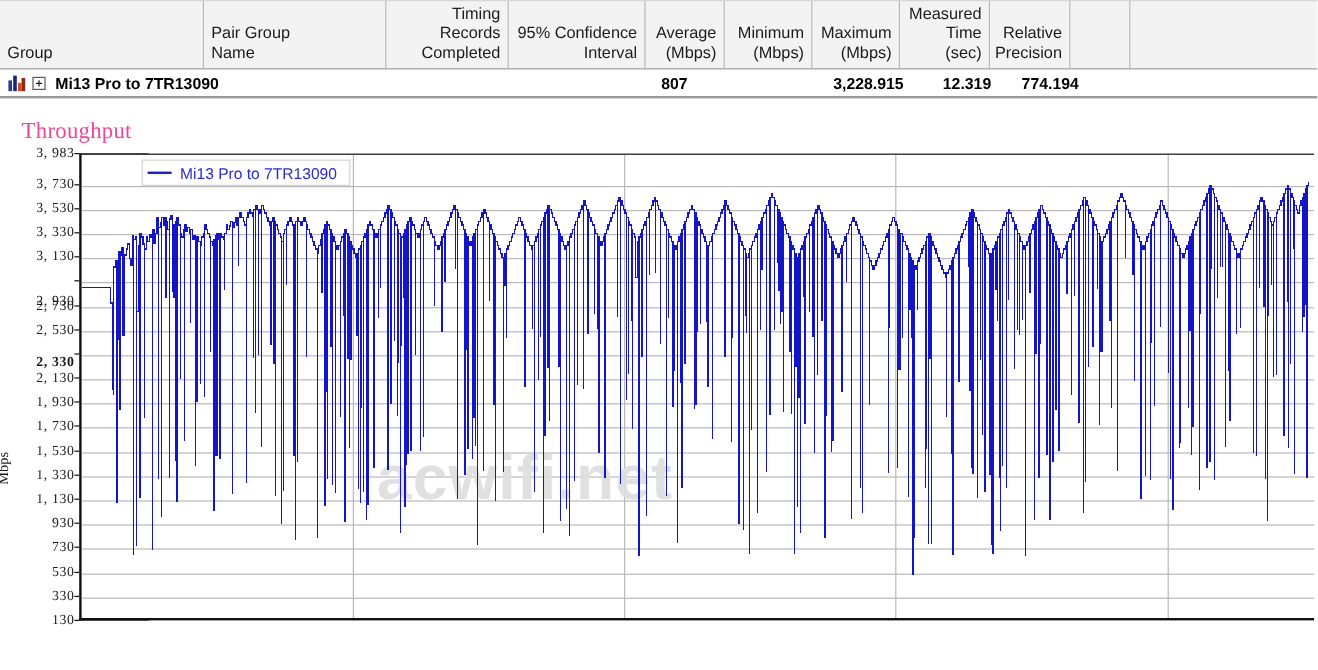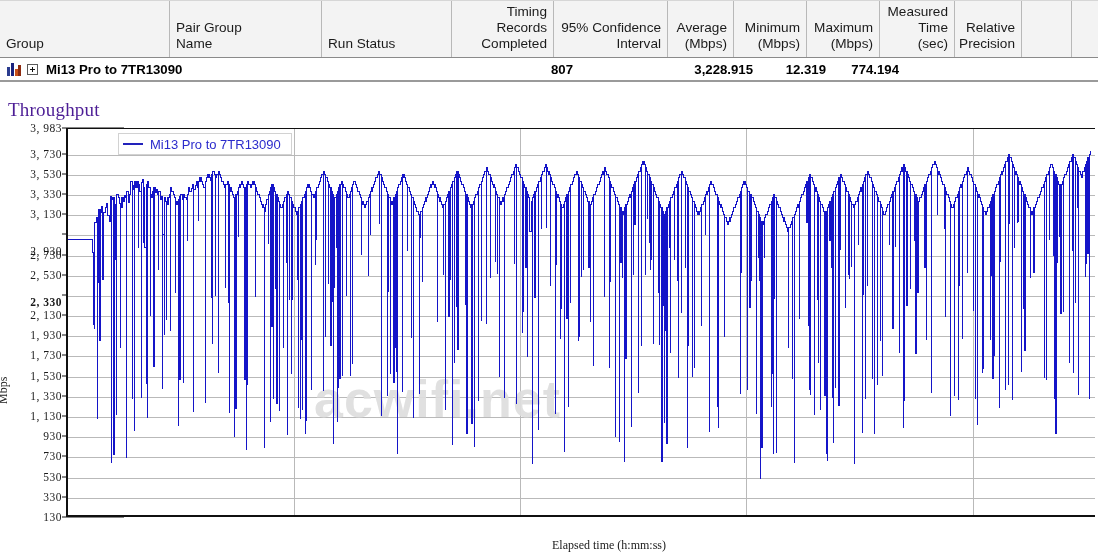--- a/index.html
+++ b/index.html
@@ -79,23 +79,23 @@
   }
   .ico-plus::before { left: 2px; right: 2px; top: 4px; height: 1px; }
   .ico-plus::after { top: 2px; bottom: 2px; left: 4px; width: 1px; }
 
   .grid-gap { position: absolute; left:0; top: 84px; width: 1098px; height: 2px; background:#fff; }
 
   
   .chart { position: absolute; left: 0; top: 86px; width: 1098px; height: 472px; background: #fff; }
 
   .chart-title {
-    position: absolute; left: 8px; top: 13px;
-    font-family: "Liberation Serif", serif;
-    font-size: 19px; color: #4c1d95; letter-spacing: .2px;
+    position: absolute; left: 18px; top: 13px;
+    font-family: "Liberation Serif", serif;
+    font-size: 19px; color: #ec4899; letter-spacing: .2px;
   }
   .chart-banner {
     position: absolute; left: 322px; top: 6px;
     font-size: 26px; font-weight: bold; color: #e8191b;
     letter-spacing: .5px;
   }
 
   .plot {
     position: absolute; left: 66px; top: 42px;
     width: 1029px; height: 389px;
@@ -160,21 +160,20 @@
 </style>
 </head>
 <body>
 
 <div id="app">
 
   <div class="grid-wrap">
     <div class="grid-head" id="grid-head">
         <div class="hcell l" style="width: 170px; text-align: center;"><span class="l2">Group</span></div>
         <div class="hcell l" style="width: 152px;"><span class="l1">Pair Group</span><span class="l2">Name</span></div>
-        <div class="hcell l" style="width: 130px;"><span class="l2">Run Status</span></div>
         <div class="hcell r" style="width: 102px;"><span class="l1">Timing Records</span><span class="l2">Completed</span></div>
         <div class="hcell r" style="width: 114px;"><span class="l1">95% Confidence</span><span class="l2">Interval</span></div>
         <div class="hcell r" style="width: 66px;"><span class="l1">Average</span><span class="l2">(Mbps)</span></div>
         <div class="hcell r" style="width: 73px;"><span class="l1">Minimum</span><span class="l2">(Mbps)</span></div>
         <div class="hcell r" style="width: 73px;"><span class="l1">Maximum</span><span class="l2">(Mbps)</span></div>
         <div class="hcell r" style="width: 75px;"><span class="l1">Measured</span><span class="l2">Time (sec)</span></div>
         <div class="hcell r" style="width: 67px;"><span class="l1">Relative</span><span class="l2">Precision</span></div>
         <div class="hcell l" style="width: 50px;"><span class="l2"></span></div>
       </div>
     <div class="grid-row" id="grid-row">
@@ -300,15 +299,14 @@
       <div class="watermark">acwifi.net</div>
       <svg class="series" id="series-svg" viewBox="0 0 1029 389" preserveAspectRatio="none">
           <path d="M0.0 111.4 L1.4 111.4 L1.4 111.4 L2.5 111.4 L2.5 111.4 L3.8 111.4 L3.8 111.4 L5.2 111.4 L5.2 111.4 L6.3 111.4 L6.3 111.4 L7.7 111.4 L7.7 111.4 L9.0 111.4 L9.0 111.4 L10.2 111.4 L10.2 111.4 L11.5 111.4 L11.5 111.4 L12.9 111.4 L12.9 111.4 L14.0 111.4 L14.0 111.4 L15.4 111.4 L15.4 111.4 L16.7 111.4 L16.7 111.4 L17.9 111.4 L17.9 111.4 L19.2 111.4 L19.2 111.4 L20.6 111.4 L20.6 111.4 L21.7 111.4 L21.7 111.4 L23.1 111.4 L23.1 111.4 L24.4 111.4 L24.4 124.5 L25.8 124.5 L25.8 147.7 L26.9 147.7 L26.9 94.2 L28.3 94.2 L28.3 89.1 L29.6 89.1 L29.6 154.8 L30.8 154.8 L30.8 81.1 L32.1 81.1 L32.1 84.1 L33.5 84.1 L33.5 78.0 L34.6 78.0 L34.6 151.7 L36.0 151.7 L36.0 84.1 L37.3 84.1 L37.3 79.1 L38.4 79.1 L38.4 75.0 L39.8 75.0 L39.8 87.1 L41.2 87.1 L41.2 93.2 L42.3 93.2 L42.3 67.9 L43.6 67.9 L43.6 71.0 L45.0 71.0 L45.0 69.0 L46.1 69.0 L46.1 131.6 L47.5 131.6 L47.5 76.0 L48.8 76.0 L48.8 65.9 L50.2 65.9 L50.2 69.0 L51.3 69.0 L51.3 75.0 L52.7 75.0 L52.7 79.1 L54.1 79.1 L54.1 69.0 L55.2 69.0 L55.2 73.0 L56.5 73.0 L56.5 66.9 L57.9 66.9 L57.9 69.0 L59.0 69.0 L59.0 62.9 L60.4 62.9 L60.4 74.0 L61.7 74.0 L61.7 65.9 L62.9 65.9 L62.9 52.8 L64.2 52.8 L64.2 60.9 L65.6 60.9 L65.6 56.8 L66.7 56.8 L66.7 52.8 L68.1 52.8 L68.1 58.9 L69.4 58.9 L69.4 52.8 L70.6 52.8 L70.6 55.8 L71.9 55.8 L71.9 62.9 L73.3 62.9 L73.3 53.8 L74.6 53.8 L74.6 50.8 L75.8 50.8 L75.8 58.9 L77.1 58.9 L77.1 119.4 L78.5 119.4 L78.5 55.8 L79.6 55.8 L79.6 52.8 L81.0 52.8 L81.0 58.9 L82.3 58.9 L82.3 65.9 L83.5 65.9 L83.5 69.0 L84.8 69.0 L84.8 62.9 L86.2 62.9 L86.2 58.9 L87.3 58.9 L87.3 63.9 L88.7 63.9 L88.7 60.9 L90.0 60.9 L90.0 65.9 L91.1 65.9 L91.1 62.9 L92.5 62.9 L92.5 71.0 L93.9 71.0 L93.9 67.9 L95.0 67.9 L95.0 106.3 L96.3 106.3 L96.3 69.0 L97.7 69.0 L97.7 73.0 L99.1 73.0 L99.1 76.0 L100.2 76.0 L100.2 69.0 L101.5 69.0 L101.5 65.9 L102.9 65.9 L102.9 58.9 L104.0 58.9 L104.0 62.9 L105.4 62.9 L105.4 65.9 L106.7 65.9 L106.7 69.0 L107.9 69.0 L107.9 73.0 L109.2 73.0 L109.2 76.0 L110.6 76.0 L110.6 71.0 L111.7 71.0 L111.7 67.9 L113.1 67.9 L113.1 65.9 L114.4 65.9 L114.4 71.0 L115.6 71.0 L115.6 65.9 L116.9 65.9 L116.9 69.0 L118.3 69.0 L118.3 71.0 L119.4 71.0 L119.4 65.9 L120.8 65.9 L120.8 58.9 L122.1 58.9 L122.1 62.9 L123.5 62.9 L123.5 59.9 L124.6 59.9 L124.6 55.8 L126.0 55.8 L126.0 60.9 L127.3 60.9 L127.3 56.8 L128.5 56.8 L128.5 52.8 L129.8 52.8 L129.8 58.9 L131.2 58.9 L131.2 52.8 L132.3 52.8 L132.3 48.8 L133.7 48.8 L133.7 52.8 L135.0 52.8 L135.0 55.8 L136.1 55.8 L136.1 58.9 L137.5 58.9 L137.5 52.8 L138.9 52.8 L138.9 48.8 L140.0 48.8 L140.0 45.7 L141.3 45.7 L141.3 48.8 L142.7 48.8 L142.7 51.8 L143.8 51.8 L143.8 45.7 L145.2 45.7 L145.2 42.7 L146.5 42.7 L146.5 45.7 L147.9 45.7 L147.9 48.8 L149.0 48.8 L149.0 45.7 L150.4 45.7 L150.4 42.7 L151.7 42.7 L151.7 45.7 L152.9 45.7 L152.9 48.8 L154.2 48.8 L154.2 52.8 L155.6 52.8 L155.6 55.8 L156.7 55.8 L156.7 58.9 L158.1 58.9 L158.1 55.8 L159.4 55.8 L159.4 52.8 L160.6 52.8 L160.6 55.8 L161.9 55.8 L161.9 58.9 L163.3 58.9 L163.3 62.9 L164.4 62.9 L164.4 65.9 L165.8 65.9 L165.8 69.0 L167.1 69.0 L167.1 73.0 L168.3 73.0 L168.3 65.9 L169.6 65.9 L169.6 62.9 L171.0 62.9 L171.0 58.9 L172.3 58.9 L172.3 55.8 L173.5 55.8 L173.5 52.8 L174.8 52.8 L174.8 55.8 L176.2 55.8 L176.2 58.9 L177.3 58.9 L177.3 60.9 L178.7 60.9 L178.7 55.8 L180.0 55.8 L180.0 52.8 L181.1 52.8 L181.1 55.8 L182.5 55.8 L182.5 58.9 L183.9 58.9 L183.9 55.8 L185.0 55.8 L185.0 52.8 L186.4 52.8 L186.4 55.8 L187.7 55.8 L187.7 58.9 L188.8 58.9 L188.8 62.9 L190.2 62.9 L190.2 65.9 L191.6 65.9 L191.6 69.0 L192.7 69.0 L192.7 73.0 L194.0 73.0 L194.0 76.0 L195.4 76.0 L195.4 79.1 L196.8 79.1 L196.8 83.1 L197.9 83.1 L197.9 76.0 L199.2 76.0 L199.2 71.0 L200.6 71.0 L200.6 65.9 L201.7 65.9 L201.7 62.9 L203.1 62.9 L203.1 58.9 L204.4 58.9 L204.4 55.8 L205.6 55.8 L205.6 58.9 L206.9 58.9 L206.9 62.9 L208.3 62.9 L208.3 65.9 L209.4 65.9 L209.4 69.0 L210.8 69.0 L210.8 73.0 L212.1 73.0 L212.1 76.0 L213.3 76.0 L213.3 79.1 L214.6 79.1 L214.6 76.0 L216.0 76.0 L216.0 73.0 L217.1 73.0 L217.1 69.0 L218.5 69.0 L218.5 65.9 L219.8 65.9 L219.8 62.9 L221.2 62.9 L221.2 65.9 L222.3 65.9 L222.3 69.0 L223.7 69.0 L223.7 73.0 L225.0 73.0 L225.0 76.0 L226.2 76.0 L226.2 79.1 L227.5 79.1 L227.5 83.1 L228.9 83.1 L228.9 86.1 L230.0 86.1 L230.0 83.1 L231.4 83.1 L231.4 79.1 L232.7 79.1 L232.7 76.0 L233.8 76.0 L233.8 73.0 L235.2 73.0 L235.2 69.0 L236.6 69.0 L236.6 65.9 L237.7 65.9 L237.7 62.9 L239.0 62.9 L239.0 58.9 L240.4 58.9 L240.4 55.8 L241.5 55.8 L241.5 58.9 L242.9 58.9 L242.9 62.9 L244.2 62.9 L244.2 65.9 L245.6 65.9 L245.6 69.0 L246.7 69.0 L246.7 65.9 L248.1 65.9 L248.1 62.9 L249.4 62.9 L249.4 58.9 L250.6 58.9 L250.6 55.8 L251.9 55.8 L251.9 52.8 L253.3 52.8 L253.3 48.8 L254.4 48.8 L254.4 45.7 L255.8 45.7 L255.8 42.7 L257.1 42.7 L257.1 45.7 L258.3 45.7 L258.3 48.8 L259.6 48.8 L259.6 52.8 L261.0 52.8 L261.0 55.8 L262.1 55.8 L262.1 58.9 L263.5 58.9 L263.5 62.9 L264.8 62.9 L264.8 65.9 L266.0 65.9 L266.0 159.8 L267.3 159.8 L267.3 69.0 L268.7 69.0 L268.7 65.9 L270.0 65.9 L270.0 62.9 L271.2 62.9 L271.2 58.9 L272.5 58.9 L272.5 55.8 L273.9 55.8 L273.9 52.8 L275.0 52.8 L275.0 55.8 L276.4 55.8 L276.4 58.9 L277.7 58.9 L277.7 62.9 L278.8 62.9 L278.8 65.9 L280.2 65.9 L280.2 69.0 L281.6 69.0 L281.6 65.9 L282.7 65.9 L282.7 62.9 L284.0 62.9 L284.0 58.9 L285.4 58.9 L285.4 55.8 L286.5 55.8 L286.5 52.8 L287.9 52.8 L287.9 55.8 L289.3 55.8 L289.3 58.9 L290.4 58.9 L290.4 62.9 L291.7 62.9 L291.7 65.9 L293.1 65.9 L293.1 69.0 L294.5 69.0 L294.5 73.0 L295.6 73.0 L295.6 76.0 L296.9 76.0 L296.9 79.1 L298.3 79.1 L298.3 76.0 L299.4 76.0 L299.4 73.0 L300.8 73.0 L300.8 69.0 L302.1 69.0 L302.1 65.9 L303.3 65.9 L303.3 62.9 L304.6 62.9 L304.6 58.9 L306.0 58.9 L306.0 55.8 L307.1 55.8 L307.1 52.8 L308.5 52.8 L308.5 48.8 L309.8 48.8 L309.8 45.7 L311.0 45.7 L311.0 42.7 L312.3 42.7 L312.3 45.7 L313.7 45.7 L313.7 48.8 L314.8 48.8 L314.8 52.8 L316.2 52.8 L316.2 55.8 L317.5 55.8 L317.5 58.9 L318.9 58.9 L318.9 62.9 L320.0 62.9 L320.0 65.9 L321.4 65.9 L321.4 69.0 L322.7 69.0 L322.7 73.0 L323.9 73.0 L323.9 76.0 L325.2 76.0 L325.2 73.0 L326.6 73.0 L326.6 69.0 L327.7 69.0 L327.7 65.9 L329.1 65.9 L329.1 62.9 L330.4 62.9 L330.4 58.9 L331.5 58.9 L331.5 55.8 L332.9 55.8 L332.9 52.8 L334.3 52.8 L334.3 48.8 L335.4 48.8 L335.4 45.7 L336.7 45.7 L336.7 48.8 L338.1 48.8 L338.1 52.8 L339.2 52.8 L339.2 55.8 L340.6 55.8 L340.6 58.9 L341.9 58.9 L341.9 62.9 L343.3 62.9 L343.3 65.9 L344.4 65.9 L344.4 69.0 L345.8 69.0 L345.8 73.0 L347.1 73.0 L347.1 76.0 L348.3 76.0 L348.3 79.1 L349.6 79.1 L349.6 83.1 L351.0 83.1 L351.0 86.1 L352.1 86.1 L352.1 109.3 L353.5 109.3 L353.5 83.1 L354.8 83.1 L354.8 79.1 L356.0 79.1 L356.0 76.0 L357.3 76.0 L357.3 73.0 L358.7 73.0 L358.7 69.0 L359.8 69.0 L359.8 65.9 L361.2 65.9 L361.2 62.9 L362.5 62.9 L362.5 58.9 L363.7 58.9 L363.7 55.8 L365.0 55.8 L365.0 52.8 L366.4 52.8 L366.4 55.8 L367.7 55.8 L367.7 58.9 L368.9 58.9 L368.9 62.9 L370.2 62.9 L370.2 65.9 L371.6 65.9 L371.6 69.0 L372.7 69.0 L372.7 73.0 L374.1 73.0 L374.1 76.0 L375.4 76.0 L375.4 79.1 L376.5 79.1 L376.5 76.0 L377.9 76.0 L377.9 73.0 L379.3 73.0 L379.3 69.0 L380.4 69.0 L380.4 65.9 L381.7 65.9 L381.7 62.9 L383.1 62.9 L383.1 58.9 L384.2 58.9 L384.2 55.8 L385.6 55.8 L385.6 52.8 L386.9 52.8 L386.9 48.8 L388.1 48.8 L388.1 45.7 L389.4 45.7 L389.4 42.7 L390.8 42.7 L390.8 45.7 L392.2 45.7 L392.2 48.8 L393.3 48.8 L393.3 52.8 L394.6 52.8 L394.6 55.8 L396.0 55.8 L396.0 58.9 L397.1 58.9 L397.1 62.9 L398.5 62.9 L398.5 65.9 L399.8 65.9 L399.8 69.0 L401.0 69.0 L401.0 73.0 L402.3 73.0 L402.3 76.0 L403.7 76.0 L403.7 79.1 L404.8 79.1 L404.8 76.0 L406.2 76.0 L406.2 73.0 L407.5 73.0 L407.5 69.0 L408.7 69.0 L408.7 65.9 L410.0 65.9 L410.0 62.9 L411.4 62.9 L411.4 58.9 L412.5 58.9 L412.5 55.8 L413.9 55.8 L413.9 52.8 L415.2 52.8 L415.2 48.8 L416.6 48.8 L416.6 45.7 L417.7 45.7 L417.7 42.7 L419.1 42.7 L419.1 38.7 L420.4 38.7 L420.4 42.7 L421.6 42.7 L421.6 45.7 L422.9 45.7 L422.9 48.8 L424.3 48.8 L424.3 52.8 L425.4 52.8 L425.4 55.8 L426.8 55.8 L426.8 58.9 L428.1 58.9 L428.1 62.9 L429.2 62.9 L429.2 65.9 L430.6 65.9 L430.6 69.0 L432.0 69.0 L432.0 73.0 L433.1 73.0 L433.1 76.0 L434.4 76.0 L434.4 73.0 L435.8 73.0 L435.8 69.0 L436.9 69.0 L436.9 65.9 L438.3 65.9 L438.3 62.9 L439.6 62.9 L439.6 58.9 L441.0 58.9 L441.0 55.8 L442.1 55.8 L442.1 52.8 L443.5 52.8 L443.5 48.8 L444.8 48.8 L444.8 45.7 L446.0 45.7 L446.0 42.7 L447.3 42.7 L447.3 38.7 L448.7 38.7 L448.7 35.6 L449.8 35.6 L449.8 38.7 L451.2 38.7 L451.2 42.7 L452.5 42.7 L452.5 45.7 L453.7 45.7 L453.7 48.8 L455.0 48.8 L455.0 52.8 L456.4 52.8 L456.4 55.8 L457.5 55.8 L457.5 58.9 L458.9 58.9 L458.9 62.9 L460.2 62.9 L460.2 65.9 L461.4 65.9 L461.4 69.0 L462.7 69.0 L462.7 103.3 L464.1 103.3 L464.1 73.0 L465.4 73.0 L465.4 69.0 L466.6 69.0 L466.6 65.9 L467.9 65.9 L467.9 62.9 L469.3 62.9 L469.3 58.9 L470.4 58.9 L470.4 55.8 L471.8 55.8 L471.8 52.8 L473.1 52.8 L473.1 48.8 L474.2 48.8 L474.2 45.7 L475.6 45.7 L475.6 42.7 L477.0 42.7 L477.0 38.7 L478.1 38.7 L478.1 35.6 L479.4 35.6 L479.4 38.7 L480.8 38.7 L480.8 42.7 L481.9 42.7 L481.9 45.7 L483.3 45.7 L483.3 48.8 L484.6 48.8 L484.6 52.8 L485.8 52.8 L485.8 55.8 L487.1 55.8 L487.1 58.9 L488.5 58.9 L488.5 62.9 L489.8 62.9 L489.8 65.9 L491.0 65.9 L491.0 69.0 L492.3 69.0 L492.3 73.0 L493.7 73.0 L493.7 76.0 L494.8 76.0 L494.8 79.1 L496.2 79.1 L496.2 76.0 L497.5 76.0 L497.5 73.0 L498.7 73.0 L498.7 69.0 L500.0 69.0 L500.0 65.9 L501.4 65.9 L501.4 62.9 L502.5 62.9 L502.5 58.9 L503.9 58.9 L503.9 55.8 L505.2 55.8 L505.2 52.8 L506.4 52.8 L506.4 48.8 L507.7 48.8 L507.7 45.7 L509.1 45.7 L509.1 42.7 L510.2 42.7 L510.2 45.7 L511.6 45.7 L511.6 48.8 L512.9 48.8 L512.9 52.8 L514.3 52.8 L514.3 55.8 L515.4 55.8 L515.4 58.9 L516.8 58.9 L516.8 62.9 L518.1 62.9 L518.1 65.9 L519.2 65.9 L519.2 69.0 L520.6 69.0 L520.6 73.0 L522.0 73.0 L522.0 139.6 L523.1 139.6 L523.1 76.0 L524.5 76.0 L524.5 73.0 L525.8 73.0 L525.8 69.0 L526.9 69.0 L526.9 65.9 L528.3 65.9 L528.3 62.9 L529.7 62.9 L529.7 58.9 L530.8 58.9 L530.8 55.8 L532.1 55.8 L532.1 52.8 L533.5 52.8 L533.5 48.8 L534.6 48.8 L534.6 45.7 L536.0 45.7 L536.0 42.7 L537.3 42.7 L537.3 38.7 L538.7 38.7 L538.7 42.7 L539.8 42.7 L539.8 45.7 L541.2 45.7 L541.2 48.8 L542.5 48.8 L542.5 52.8 L543.7 52.8 L543.7 55.8 L545.0 55.8 L545.0 58.9 L546.4 58.9 L546.4 62.9 L547.5 62.9 L547.5 65.9 L548.9 65.9 L548.9 69.0 L550.2 69.0 L550.2 73.0 L551.4 73.0 L551.4 76.0 L552.7 76.0 L552.7 79.1 L554.1 79.1 L554.1 83.1 L555.2 83.1 L555.2 86.1 L556.6 86.1 L556.6 83.1 L557.9 83.1 L557.9 79.1 L559.1 79.1 L559.1 76.0 L560.4 76.0 L560.4 73.0 L561.8 73.0 L561.8 69.0 L563.1 69.0 L563.1 65.9 L564.3 65.9 L564.3 62.9 L565.6 62.9 L565.6 58.9 L567.0 58.9 L567.0 55.8 L568.1 55.8 L568.1 52.8 L569.5 52.8 L569.5 48.8 L570.8 48.8 L570.8 45.7 L571.9 45.7 L571.9 42.7 L573.3 42.7 L573.3 38.7 L574.7 38.7 L574.7 35.6 L575.8 35.6 L575.8 32.6 L577.1 32.6 L577.1 35.6 L578.5 35.6 L578.5 38.7 L579.6 38.7 L579.6 42.7 L581.0 42.7 L581.0 45.7 L582.3 45.7 L582.3 48.8 L583.5 48.8 L583.5 52.8 L584.8 52.8 L584.8 55.8 L586.2 55.8 L586.2 58.9 L587.5 58.9 L587.5 62.9 L588.7 62.9 L588.7 65.9 L590.0 65.9 L590.0 69.0 L591.4 69.0 L591.4 73.0 L592.5 73.0 L592.5 76.0 L593.9 76.0 L593.9 79.1 L595.2 79.1 L595.2 83.1 L596.4 83.1 L596.4 129.5 L597.7 129.5 L597.7 86.1 L599.1 86.1 L599.1 83.1 L600.2 83.1 L600.2 79.1 L601.6 79.1 L601.6 76.0 L602.9 76.0 L602.9 73.0 L604.1 73.0 L604.1 69.0 L605.4 69.0 L605.4 65.9 L606.8 65.9 L606.8 62.9 L607.9 62.9 L607.9 58.9 L609.3 58.9 L609.3 55.8 L610.6 55.8 L610.6 52.8 L612.0 52.8 L612.0 48.8 L613.1 48.8 L613.1 45.7 L614.5 45.7 L614.5 42.7 L615.8 42.7 L615.8 45.7 L616.9 45.7 L616.9 48.8 L618.3 48.8 L618.3 52.8 L619.7 52.8 L619.7 55.8 L620.8 55.8 L620.8 58.9 L622.1 58.9 L622.1 62.9 L623.5 62.9 L623.5 65.9 L624.6 65.9 L624.6 69.0 L626.0 69.0 L626.0 73.0 L627.4 73.0 L627.4 76.0 L628.5 76.0 L628.5 79.1 L629.8 79.1 L629.8 83.1 L631.2 83.1 L631.2 86.1 L632.3 86.1 L632.3 83.1 L633.7 83.1 L633.7 79.1 L635.0 79.1 L635.0 76.0 L636.4 76.0 L636.4 73.0 L637.5 73.0 L637.5 69.0 L638.9 69.0 L638.9 65.9 L640.2 65.9 L640.2 62.9 L641.4 62.9 L641.4 58.9 L642.7 58.9 L642.7 55.8 L644.1 55.8 L644.1 52.8 L645.2 52.8 L645.2 55.8 L646.6 55.8 L646.6 58.9 L647.9 58.9 L647.9 62.9 L649.1 62.9 L649.1 65.9 L650.4 65.9 L650.4 69.0 L651.8 69.0 L651.8 73.0 L652.9 73.0 L652.9 76.0 L654.3 76.0 L654.3 79.1 L655.6 79.1 L655.6 83.1 L656.8 83.1 L656.8 86.1 L658.1 86.1 L658.1 89.1 L659.5 89.1 L659.5 93.2 L660.8 93.2 L660.8 96.2 L662.0 96.2 L662.0 93.2 L663.3 93.2 L663.3 89.1 L664.7 89.1 L664.7 86.1 L665.8 86.1 L665.8 83.1 L667.2 83.1 L667.2 79.1 L668.5 79.1 L668.5 76.0 L669.6 76.0 L669.6 73.0 L671.0 73.0 L671.0 69.0 L672.4 69.0 L672.4 65.9 L673.5 65.9 L673.5 62.9 L674.8 62.9 L674.8 58.9 L676.2 58.9 L676.2 55.8 L677.3 55.8 L677.3 52.8 L678.7 52.8 L678.7 55.8 L680.0 55.8 L680.0 58.9 L681.2 58.9 L681.2 62.9 L682.5 62.9 L682.5 180.0 L683.9 180.0 L683.9 65.9 L685.2 65.9 L685.2 69.0 L686.4 69.0 L686.4 73.0 L687.7 73.0 L687.7 76.0 L689.1 76.0 L689.1 79.1 L690.2 79.1 L690.2 83.1 L691.6 83.1 L691.6 86.1 L692.9 86.1 L692.9 89.1 L694.1 89.1 L694.1 93.2 L695.4 93.2 L695.4 96.2 L696.8 96.2 L696.8 93.2 L697.9 93.2 L697.9 89.1 L699.3 89.1 L699.3 86.1 L700.6 86.1 L700.6 83.1 L701.8 83.1 L701.8 79.1 L703.1 79.1 L703.1 76.0 L704.5 76.0 L704.5 73.0 L705.6 73.0 L705.6 69.0 L707.0 69.0 L707.0 65.9 L708.3 65.9 L708.3 69.0 L709.7 69.0 L709.7 73.0 L710.8 73.0 L710.8 76.0 L712.2 76.0 L712.2 79.1 L713.5 79.1 L713.5 83.1 L714.6 83.1 L714.6 86.1 L716.0 86.1 L716.0 89.1 L717.4 89.1 L717.4 93.2 L718.5 93.2 L718.5 96.2 L719.8 96.2 L719.8 99.2 L721.2 99.2 L721.2 103.3 L722.3 103.3 L722.3 99.2 L723.7 99.2 L723.7 96.2 L725.0 96.2 L725.0 93.2 L726.2 93.2 L726.2 89.1 L727.5 89.1 L727.5 86.1 L728.9 86.1 L728.9 83.1 L730.0 83.1 L730.0 79.1 L731.4 79.1 L731.4 76.0 L732.7 76.0 L732.7 73.0 L734.1 73.0 L734.1 69.0 L735.2 69.0 L735.2 65.9 L736.6 65.9 L736.6 62.9 L737.9 62.9 L737.9 58.9 L739.1 58.9 L739.1 55.8 L740.4 55.8 L740.4 52.8 L741.8 52.8 L741.8 48.8 L742.9 48.8 L742.9 45.7 L744.3 45.7 L744.3 48.8 L745.6 48.8 L745.6 52.8 L746.8 52.8 L746.8 55.8 L748.1 55.8 L748.1 58.9 L749.5 58.9 L749.5 62.9 L750.6 62.9 L750.6 65.9 L752.0 65.9 L752.0 69.0 L753.3 69.0 L753.3 73.0 L754.4 73.0 L754.4 76.0 L755.8 76.0 L755.8 79.1 L757.2 79.1 L757.2 83.1 L758.5 83.1 L758.5 86.1 L759.7 86.1 L759.7 83.1 L761.0 83.1 L761.0 79.1 L762.4 79.1 L762.4 76.0 L763.5 76.0 L763.5 73.0 L764.9 73.0 L764.9 69.0 L766.2 69.0 L766.2 65.9 L767.3 65.9 L767.3 62.9 L768.7 62.9 L768.7 58.9 L770.1 58.9 L770.1 55.8 L771.2 55.8 L771.2 52.8 L772.5 52.8 L772.5 48.8 L773.9 48.8 L773.9 45.7 L775.0 45.7 L775.0 48.8 L776.4 48.8 L776.4 52.8 L777.7 52.8 L777.7 55.8 L778.9 55.8 L778.9 58.9 L780.2 58.9 L780.2 62.9 L781.6 62.9 L781.6 65.9 L782.9 65.9 L782.9 69.0 L784.1 69.0 L784.1 73.0 L785.4 73.0 L785.4 76.0 L786.8 76.0 L786.8 79.1 L787.9 79.1 L787.9 76.0 L789.3 76.0 L789.3 73.0 L790.6 73.0 L790.6 69.0 L791.8 69.0 L791.8 65.9 L793.1 65.9 L793.1 62.9 L794.5 62.9 L794.5 58.9 L795.6 58.9 L795.6 55.8 L797.0 55.8 L797.0 52.8 L798.3 52.8 L798.3 48.8 L799.5 48.8 L799.5 45.7 L800.8 45.7 L800.8 42.7 L802.2 42.7 L802.2 45.7 L803.3 45.7 L803.3 48.8 L804.7 48.8 L804.7 52.8 L806.0 52.8 L806.0 55.8 L807.4 55.8 L807.4 58.9 L808.5 58.9 L808.5 62.9 L809.9 62.9 L809.9 65.9 L811.2 65.9 L811.2 69.0 L812.3 69.0 L812.3 73.0 L813.7 73.0 L813.7 76.0 L815.1 76.0 L815.1 79.1 L816.2 79.1 L816.2 83.1 L817.5 83.1 L817.5 86.1 L818.9 86.1 L818.9 83.1 L820.0 83.1 L820.0 79.1 L821.4 79.1 L821.4 76.0 L822.7 76.0 L822.7 73.0 L823.9 73.0 L823.9 69.0 L825.2 69.0 L825.2 65.9 L826.6 65.9 L826.6 62.9 L827.7 62.9 L827.7 58.9 L829.1 58.9 L829.1 55.8 L830.4 55.8 L830.4 52.8 L831.8 52.8 L831.8 48.8 L832.9 48.8 L832.9 45.7 L834.3 45.7 L834.3 42.7 L835.6 42.7 L835.6 38.7 L836.8 38.7 L836.8 35.6 L838.1 35.6 L838.1 38.7 L839.5 38.7 L839.5 42.7 L840.6 42.7 L840.6 45.7 L842.0 45.7 L842.0 48.8 L843.3 48.8 L843.3 52.8 L844.5 52.8 L844.5 55.8 L845.8 55.8 L845.8 58.9 L847.2 58.9 L847.2 62.9 L848.3 62.9 L848.3 65.9 L849.7 65.9 L849.7 69.0 L851.0 69.0 L851.0 164.9 L852.1 164.9 L852.1 73.0 L853.5 73.0 L853.5 69.0 L854.9 69.0 L854.9 65.9 L856.2 65.9 L856.2 62.9 L857.3 62.9 L857.3 58.9 L858.7 58.9 L858.7 55.8 L860.1 55.8 L860.1 52.8 L861.2 52.8 L861.2 48.8 L862.6 48.8 L862.6 45.7 L863.9 45.7 L863.9 42.7 L865.0 42.7 L865.0 38.7 L866.4 38.7 L866.4 35.6 L867.8 35.6 L867.8 32.6 L868.9 32.6 L868.9 35.6 L870.2 35.6 L870.2 38.7 L871.6 38.7 L871.6 42.7 L872.7 42.7 L872.7 45.7 L874.1 45.7 L874.1 48.8 L875.4 48.8 L875.4 52.8 L876.6 52.8 L876.6 55.8 L877.9 55.8 L877.9 58.9 L879.3 58.9 L879.3 62.9 L880.6 62.9 L880.6 65.9 L881.8 65.9 L881.8 69.0 L883.1 69.0 L883.1 73.0 L884.5 73.0 L884.5 76.0 L885.6 76.0 L885.6 79.1 L887.0 79.1 L887.0 76.0 L888.3 76.0 L888.3 73.0 L889.5 73.0 L889.5 69.0 L890.8 69.0 L890.8 65.9 L892.2 65.9 L892.2 62.9 L893.3 62.9 L893.3 58.9 L894.7 58.9 L894.7 55.8 L896.0 55.8 L896.0 52.8 L897.2 52.8 L897.2 48.8 L898.5 48.8 L898.5 45.7 L899.9 45.7 L899.9 42.7 L901.0 42.7 L901.0 38.7 L902.4 38.7 L902.4 42.7 L903.7 42.7 L903.7 45.7 L905.1 45.7 L905.1 48.8 L906.2 48.8 L906.2 52.8 L907.6 52.8 L907.6 55.8 L908.9 55.8 L908.9 58.9 L910.0 58.9 L910.0 62.9 L911.4 62.9 L911.4 65.9 L912.8 65.9 L912.8 69.0 L913.9 69.0 L913.9 73.0 L915.2 73.0 L915.2 76.0 L916.6 76.0 L916.6 79.1 L917.7 79.1 L917.7 83.1 L919.1 83.1 L919.1 86.1 L920.4 86.1 L920.4 83.1 L921.6 83.1 L921.6 79.1 L922.9 79.1 L922.9 76.0 L924.3 76.0 L924.3 73.0 L925.4 73.0 L925.4 69.0 L926.8 69.0 L926.8 65.9 L928.1 65.9 L928.1 62.9 L929.5 62.9 L929.5 58.9 L930.6 58.9 L930.6 55.8 L932.0 55.8 L932.0 52.8 L933.3 52.8 L933.3 48.8 L934.5 48.8 L934.5 45.7 L935.8 45.7 L935.8 42.7 L937.2 42.7 L937.2 38.7 L938.3 38.7 L938.3 35.6 L939.7 35.6 L939.7 32.6 L941.0 32.6 L941.0 28.6 L942.2 28.6 L942.2 25.5 L943.5 25.5 L943.5 28.6 L944.9 28.6 L944.9 32.6 L946.0 32.6 L946.0 35.6 L947.4 35.6 L947.4 38.7 L948.7 38.7 L948.7 42.7 L949.8 42.7 L949.8 45.7 L951.2 45.7 L951.2 48.8 L952.6 48.8 L952.6 52.8 L953.9 52.8 L953.9 55.8 L955.0 55.8 L955.0 58.9 L956.4 58.9 L956.4 62.9 L957.8 62.9 L957.8 65.9 L958.9 65.9 L958.9 69.0 L960.2 69.0 L960.2 73.0 L961.6 73.0 L961.6 76.0 L962.7 76.0 L962.7 79.1 L964.1 79.1 L964.1 83.1 L965.5 83.1 L965.5 86.1 L966.6 86.1 L966.6 83.1 L967.9 83.1 L967.9 79.1 L969.3 79.1 L969.3 76.0 L970.4 76.0 L970.4 73.0 L971.8 73.0 L971.8 69.0 L973.1 69.0 L973.1 65.9 L974.3 65.9 L974.3 62.9 L975.6 62.9 L975.6 58.9 L977.0 58.9 L977.0 55.8 L978.3 55.8 L978.3 52.8 L979.5 52.8 L979.5 48.8 L980.8 48.8 L980.8 45.7 L982.2 45.7 L982.2 42.7 L983.3 42.7 L983.3 38.7 L984.7 38.7 L984.7 35.6 L986.0 35.6 L986.0 38.7 L987.2 38.7 L987.2 42.7 L988.5 42.7 L988.5 45.7 L989.9 45.7 L989.9 48.8 L991.0 48.8 L991.0 52.8 L992.4 52.8 L992.4 55.8 L993.7 55.8 L993.7 58.9 L994.9 58.9 L994.9 55.8 L996.2 55.8 L996.2 52.8 L997.6 52.8 L997.6 48.8 L998.7 48.8 L998.7 45.7 L1000.1 45.7 L1000.1 42.7 L1001.4 42.7 L1001.4 38.7 L1002.8 38.7 L1002.8 35.6 L1003.9 35.6 L1003.9 32.6 L1005.3 32.6 L1005.3 28.6 L1006.6 28.6 L1006.6 25.5 L1007.7 25.5 L1007.7 28.6 L1009.1 28.6 L1009.1 32.6 L1010.5 32.6 L1010.5 35.6 L1011.6 35.6 L1011.6 38.7 L1012.9 38.7 L1012.9 42.7 L1014.3 42.7 L1014.3 45.7 L1015.4 45.7 L1015.4 48.8 L1016.8 48.8 L1016.8 42.7 L1018.1 42.7 L1018.1 38.7 L1019.3 38.7 L1019.3 35.6 L1020.6 35.6 L1020.6 32.6 L1022.0 32.6 L1022.0 28.6 L1023.1 28.6 L1023.1 25.5 L1024.5 25.5 L1024.5 22.5 M25.8 147.7 L25.8 197.5 M26.9 94.2 L26.9 202.0 M29.6 154.8 L29.6 292.7 M32.1 84.1 L32.1 214.0 M43.6 71.0 L43.6 336.2 M46.1 131.6 L46.1 328.4 M48.8 65.9 L48.8 288.6 M52.7 79.1 L52.7 220.7 M59.0 62.9 L59.0 331.5 M64.2 60.9 L64.2 272.2 M66.7 52.8 L66.7 303.9 M70.6 55.8 L70.6 120.1 M73.3 53.8 L73.3 271.4 M75.8 58.9 L75.8 115.2 M78.5 55.8 L78.5 257.0 M79.6 52.8 L79.6 291.2 M82.3 65.9 L82.3 188.1 M86.2 58.9 L86.2 240.1 M91.1 62.9 L91.1 141.6 M95.0 106.3 L95.0 261.7 M96.3 69.0 L96.3 207.7 M99.1 76.0 L99.1 192.3 M102.9 58.9 L102.9 203.6 M107.9 73.0 L107.9 165.5 M110.6 71.0 L110.6 299.1 M111.7 67.9 L111.7 252.8 M113.1 65.9 L113.1 253.3 M115.6 65.9 L115.6 255.8 M119.4 65.9 L119.4 113.3 M126.0 60.9 L126.0 284.8 M131.2 52.8 L131.2 93.0 M137.5 52.8 L137.5 275.8 M143.8 45.7 L143.8 170.6 M145.2 42.7 L145.2 216.6 M147.9 48.8 L147.9 168.3 M150.4 42.7 L150.4 245.4 M158.1 55.8 L158.1 159.9 M160.6 55.8 L160.6 175.8 M161.9 58.9 L161.9 286.5 M167.1 73.0 L167.1 310.2 M168.3 65.9 L168.3 282.6 M171.0 58.9 L171.0 109.2 M177.3 60.9 L177.3 252.9 M178.7 55.8 L178.7 323.3 M180.0 52.8 L180.0 258.3 M187.7 58.9 L187.7 169.8 M196.8 83.1 L196.8 321.7 M200.6 65.9 L200.6 116.2 M203.1 58.9 L203.1 295.3 M204.4 55.8 L204.4 199.1 M205.6 58.9 L205.6 272.3 M208.3 65.9 L208.3 161.4 M209.4 69.0 L209.4 276.9 M212.1 76.0 L212.1 284.0 M216.0 73.0 L216.0 220.3 M218.5 65.9 L218.5 135.3 M219.8 62.9 L219.8 308.3 M222.3 69.0 L222.3 171.9 M223.7 73.0 L223.7 246.5 M225.0 76.0 L225.0 172.1 M230.0 83.1 L230.0 152.4 M231.4 79.1 L231.4 280.8 M232.7 76.0 L232.7 292.6 M233.8 73.0 L233.8 212.9 M235.2 69.0 L235.2 283.4 M237.7 62.9 L237.7 307.0 M239.0 58.9 L239.0 293.9 M244.2 65.9 L244.2 263.1 M248.1 62.9 L248.1 137.1 M249.4 58.9 L249.4 111.8 M255.8 42.7 L255.8 264.5 M258.3 48.8 L258.3 209.6 M261.0 55.8 L261.0 156.7 M263.5 62.9 L263.5 219.0 M264.8 65.9 L264.8 174.5 M266.0 159.8 L266.0 317.5 M268.7 65.9 L268.7 119.9 M270.0 62.9 L270.0 295.7 M271.2 58.9 L271.2 260.7 M272.5 55.8 L272.5 251.6 M275.0 55.8 L275.0 248.6 M278.8 65.9 L278.8 167.8 M282.7 62.9 L282.7 249.1 M285.4 55.8 L285.4 237.2 M294.5 73.0 L294.5 127.0 M300.8 69.0 L300.8 148.4 M303.3 62.9 L303.3 106.5 M312.3 45.7 L312.3 96.2 M313.7 48.8 L313.7 288.9 M320.0 65.9 L320.0 269.1 M321.4 69.0 L321.4 164.2 M322.7 73.0 L322.7 247.4 M326.6 69.0 L326.6 255.7 M327.7 65.9 L327.7 221.0 M329.1 62.9 L329.1 244.9 M330.4 58.9 L330.4 327.3 M335.4 45.7 L335.4 265.2 M340.6 58.9 L340.6 122.9 M344.4 69.0 L344.4 210.3 M345.8 73.0 L345.8 291.0 M352.1 109.3 L352.1 266.7 M354.8 79.1 L354.8 154.1 M370.2 65.9 L370.2 194.8 M376.5 76.0 L376.5 146.7 M377.9 73.0 L377.9 283.6 M381.7 62.9 L381.7 189.4 M383.1 58.9 L383.1 152.6 M385.6 52.8 L385.6 318.0 M386.9 48.8 L386.9 236.3 M389.4 42.7 L389.4 179.0 M390.8 45.7 L390.8 223.2 M398.5 65.9 L398.5 177.8 M399.8 69.0 L399.8 307.3 M404.8 76.0 L404.8 297.6 M407.5 69.0 L407.5 320.4 M411.4 58.9 L411.4 274.3 M413.9 52.8 L413.9 193.7 M419.1 38.7 L419.1 196.4 M422.9 48.8 L422.9 150.2 M428.1 62.9 L428.1 133.6 M430.6 69.0 L430.6 146.5 M432.0 73.0 L432.0 250.4 M436.9 65.9 L436.9 271.5 M447.3 38.7 L447.3 136.4 M449.8 38.7 L449.8 276.7 M455.0 52.8 L455.0 206.0 M456.4 55.8 L456.4 184.1 M458.9 62.9 L458.9 139.7 M460.2 65.9 L460.2 230.1 M465.4 69.0 L465.4 337.1 M467.9 62.9 L467.9 170.0 M471.8 52.8 L471.8 303.5 M474.2 45.7 L474.2 100.7 M479.4 38.7 L479.4 99.4 M483.3 48.8 L483.3 158.6 M488.5 62.9 L488.5 286.8 M489.8 65.9 L489.8 137.1 M493.7 76.0 L493.7 211.9 M494.8 79.1 L494.8 181.4 M497.5 73.0 L497.5 325.8 M500.0 65.9 L500.0 191.9 M501.4 62.9 L501.4 279.7 M503.9 55.8 L503.9 175.4 M511.6 48.8 L511.6 213.7 M512.9 52.8 L512.9 209.9 M514.3 55.8 L514.3 148.7 M516.8 62.9 L516.8 142.1 M523.1 76.0 L523.1 194.8 M526.9 65.9 L526.9 238.4 M537.3 38.7 L537.3 169.5 M542.5 52.8 L542.5 241.1 M543.7 55.8 L543.7 153.8 M548.9 69.0 L548.9 310.4 M552.7 79.1 L552.7 315.3 M554.1 83.1 L554.1 135.3 M555.2 86.1 L555.2 150.0 M557.9 79.1 L557.9 335.2 M559.1 76.0 L559.1 231.3 M564.3 62.9 L564.3 300.5 M567.0 55.8 L567.0 147.1 M568.1 52.8 L568.1 96.8 M571.9 42.7 L571.9 266.1 M574.7 35.6 L574.7 218.9 M578.5 38.7 L578.5 147.5 M581.0 45.7 L581.0 91.1 M582.3 48.8 L582.3 114.4 M583.5 52.8 L583.5 142.0 M584.8 55.8 L584.8 131.7 M586.2 58.9 L586.2 216.3 M591.4 73.0 L591.4 165.6 M592.5 76.0 L592.5 218.0 M595.2 83.1 L595.2 335.6 M596.4 129.5 L596.4 178.1 M597.7 86.1 L597.7 295.8 M599.1 83.1 L599.1 204.0 M600.2 79.1 L600.2 317.9 M602.9 73.0 L602.9 119.8 M604.1 69.0 L604.1 226.2 M607.9 58.9 L607.9 131.7 M610.6 52.8 L610.6 152.9 M612.0 48.8 L612.0 250.7 M614.5 42.7 L614.5 185.2 M618.3 52.8 L618.3 139.6 M620.8 58.9 L620.8 321.4 M622.1 62.9 L622.1 219.1 M626.0 73.0 L626.0 249.6 M627.4 76.0 L627.4 240.7 M635.0 76.0 L635.0 198.8 M638.9 65.9 L638.9 106.9 M642.7 55.8 L642.7 305.7 M650.4 69.0 L650.4 279.9 M651.8 73.0 L651.8 301.0 M658.1 89.1 L658.1 210.0 M673.5 62.9 L673.5 267.3 M674.8 58.9 L674.8 145.5 M681.2 62.9 L681.2 263.2 M685.2 69.0 L685.2 153.6 M690.2 83.1 L690.2 287.7 M691.6 86.1 L691.6 130.3 M692.9 89.1 L692.9 153.5 M694.1 93.2 L694.1 352.7 M695.4 96.2 L695.4 321.6 M697.9 89.1 L697.9 130.0 M704.5 73.0 L704.5 280.1 M705.6 69.0 L705.6 246.8 M707.0 65.9 L707.0 327.1 M708.3 69.0 L708.3 171.8 M709.7 73.0 L709.7 326.7 M722.3 99.2 L722.3 220.2 M726.2 89.1 L726.2 251.5 M727.5 86.1 L727.5 336.1 M732.7 73.0 L732.7 191.1 M740.4 52.8 L740.4 94.6 M741.8 48.8 L741.8 198.4 M742.9 45.7 L742.9 263.3 M744.3 48.8 L744.3 267.7 M748.1 58.9 L748.1 288.0 M750.6 65.9 L750.6 172.2 M752.0 69.0 L752.0 235.7 M754.4 76.0 L754.4 282.9 M758.5 86.1 L758.5 269.3 M759.7 83.1 L759.7 327.7 M761.0 79.1 L761.0 335.0 M763.5 73.0 L763.5 113.2 M764.9 69.0 L764.9 139.9 M766.2 65.9 L766.2 271.4 M767.3 62.9 L767.3 316.2 M768.7 58.9 L768.7 261.0 M772.5 48.8 L772.5 279.6 M773.9 45.7 L773.9 122.3 M778.9 58.9 L778.9 180.0 M781.6 65.9 L781.6 147.4 M782.9 69.0 L782.9 151.2 M785.4 76.0 L785.4 138.7 M787.9 76.0 L787.9 337.1 M791.8 65.9 L791.8 116.4 M795.6 55.8 L795.6 306.6 M797.0 52.8 L797.0 167.0 M799.5 45.7 L799.5 271.8 M800.8 42.7 L800.8 158.6 M806.0 55.8 L806.0 252.4 M808.5 62.9 L808.5 307.1 M811.2 69.0 L811.2 258.4 M813.7 76.0 L813.7 214.1 M816.2 83.1 L816.2 248.6 M822.7 73.0 L822.7 116.8 M826.6 62.9 L826.6 201.7 M829.1 55.8 L829.1 118.6 M832.9 45.7 L832.9 225.3 M836.8 35.6 L836.8 301.2 M838.1 38.7 L838.1 274.4 M840.6 45.7 L840.6 178.4 M844.5 55.8 L844.5 161.7 M848.3 65.9 L848.3 112.5 M849.7 69.0 L849.7 226.6 M858.7 55.8 L858.7 139.9 M860.1 52.8 L860.1 212.5 M865.0 38.7 L865.0 265.9 M871.6 42.7 L871.6 86.7 M877.9 58.9 L877.9 101.1 M879.3 62.9 L879.3 189.7 M884.5 76.0 L884.5 289.2 M888.3 73.0 L888.3 269.5 M892.2 62.9 L892.2 272.9 M893.3 58.9 L893.3 158.1 M896.0 52.8 L896.0 211.3 M901.0 38.7 L901.0 144.7 M907.6 55.8 L907.6 183.6 M908.9 58.9 L908.9 272.1 M911.4 65.9 L911.4 298.2 M916.6 79.1 L916.6 246.1 M917.7 83.1 L917.7 242.0 M924.3 73.0 L924.3 212.3 M925.4 69.0 L925.4 148.1 M926.8 65.9 L926.8 251.8 M928.1 62.9 L928.1 228.4 M933.3 48.8 L933.3 281.1 M934.5 45.7 L934.5 133.7 M939.7 32.6 L939.7 262.7 M942.2 25.5 L942.2 258.1 M943.5 28.6 L943.5 96.2 M946.0 35.6 L946.0 273.5 M948.7 42.7 L948.7 120.2 M951.2 48.8 L951.2 94.3 M952.6 52.8 L952.6 94.0 M955.0 58.9 L955.0 245.3 M957.8 65.9 L957.8 181.4 M958.9 69.0 L958.9 223.7 M964.1 83.1 L964.1 150.3 M967.9 79.1 L967.9 145.5 M978.3 52.8 L978.3 250.6 M980.8 45.7 L980.8 253.3 M983.3 38.7 L983.3 111.5 M987.2 42.7 L987.2 127.8 M988.5 45.7 L988.5 272.6 M989.9 48.8 L989.9 307.7 M991.0 52.8 L991.0 135.3 M993.7 58.9 L993.7 109.1 M994.9 55.8 L994.9 186.2 M997.6 48.8 L997.6 184.7 M1003.9 32.6 L1003.9 236.2 M1006.6 25.5 L1006.6 123.4 M1007.7 28.6 L1007.7 246.2 M1009.1 32.6 L1009.1 175.8 M1011.6 38.7 L1011.6 79.2 M1012.9 42.7 L1012.9 267.8 M1019.3 35.6 L1019.3 149.0 M1020.6 32.6 L1020.6 136.4 M1022.0 28.6 L1022.0 125.8 M1023.1 25.5 L1023.1 271.6" fill="none" stroke="#1414c8" stroke-width="1.1" stroke-linecap="butt" shape-rendering="crispEdges"></path>
         </svg>
       <div class="legend">
         <span class="swatch"></span>
         <span>Mi13 Pro to 7TR13090</span>
       </div>
     </div>
 
-    <div class="xtitle">Elapsed time (h:mm:ss)</div>
   </div>
 </div>
 
 </body></html>

